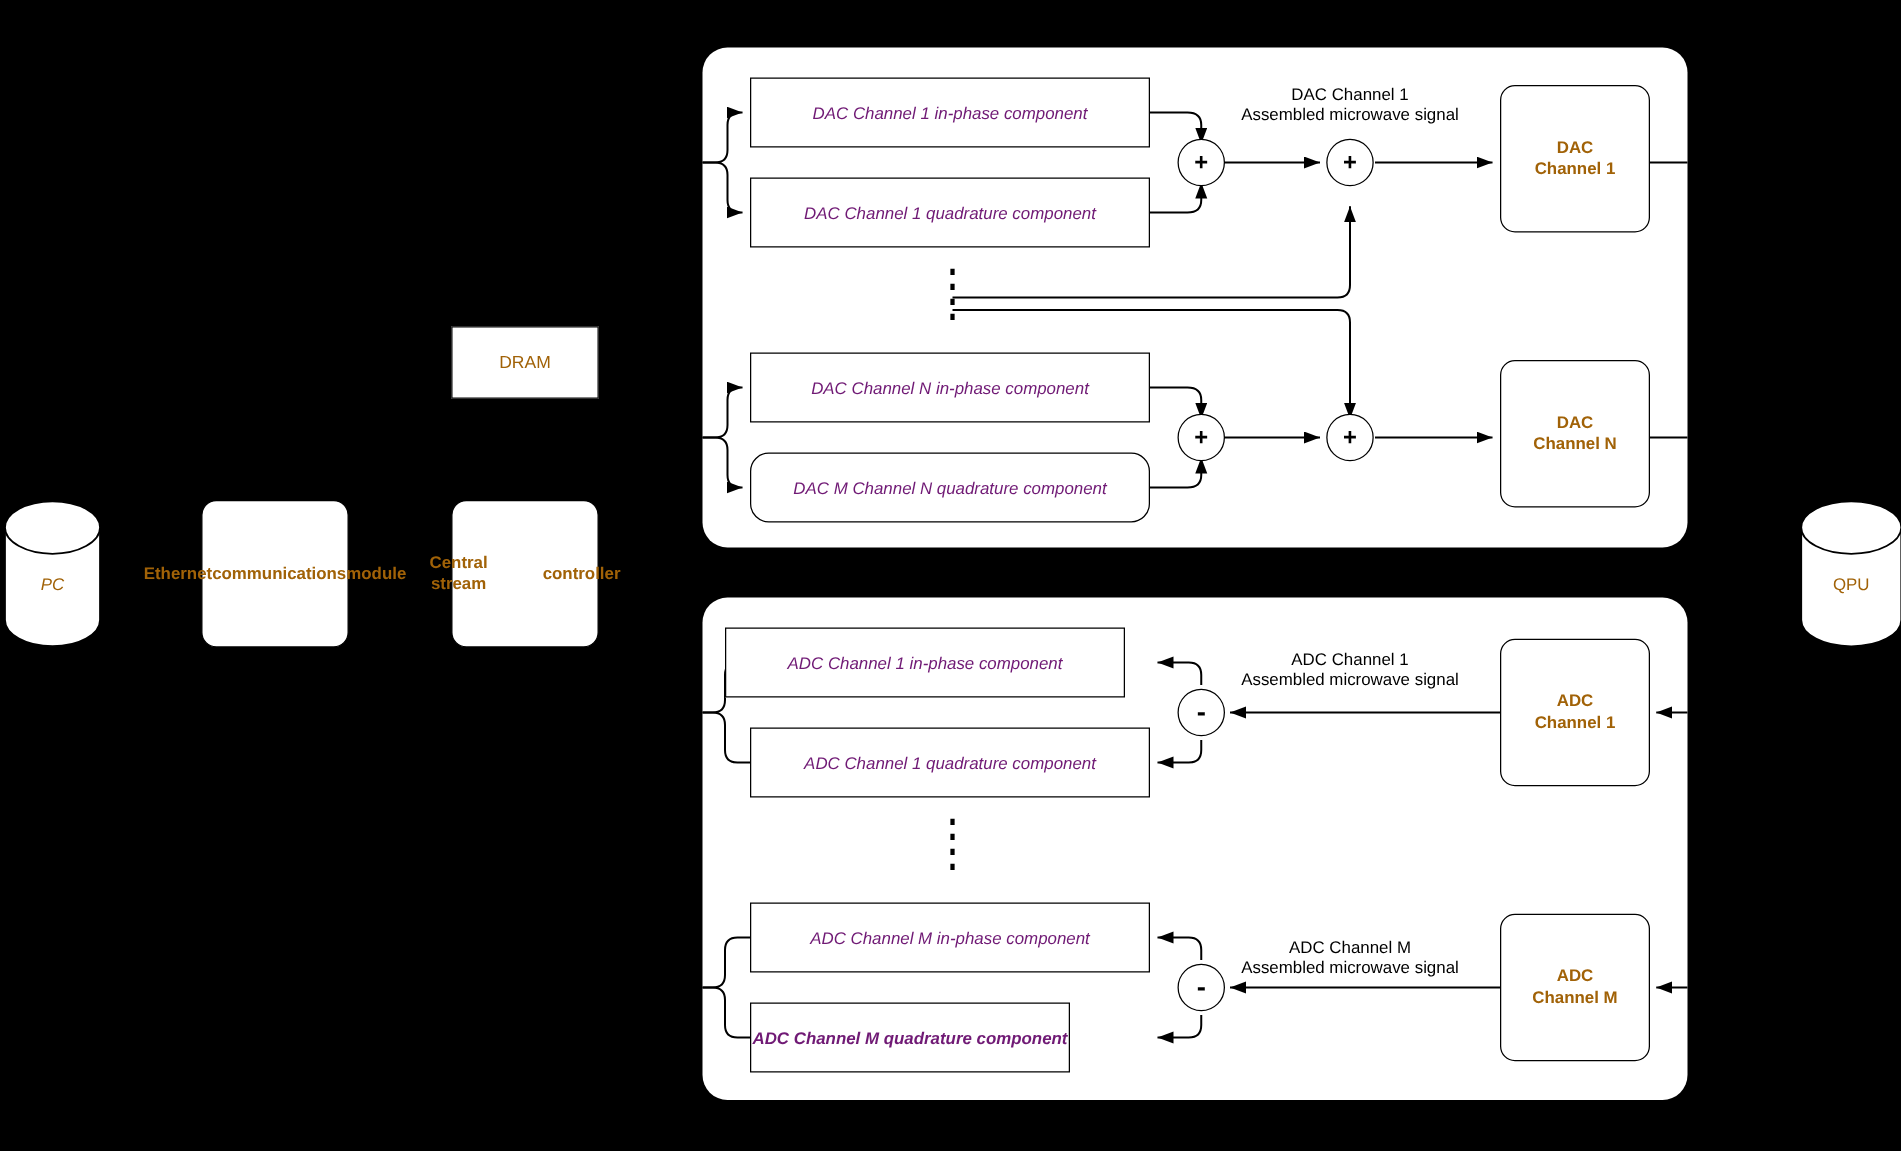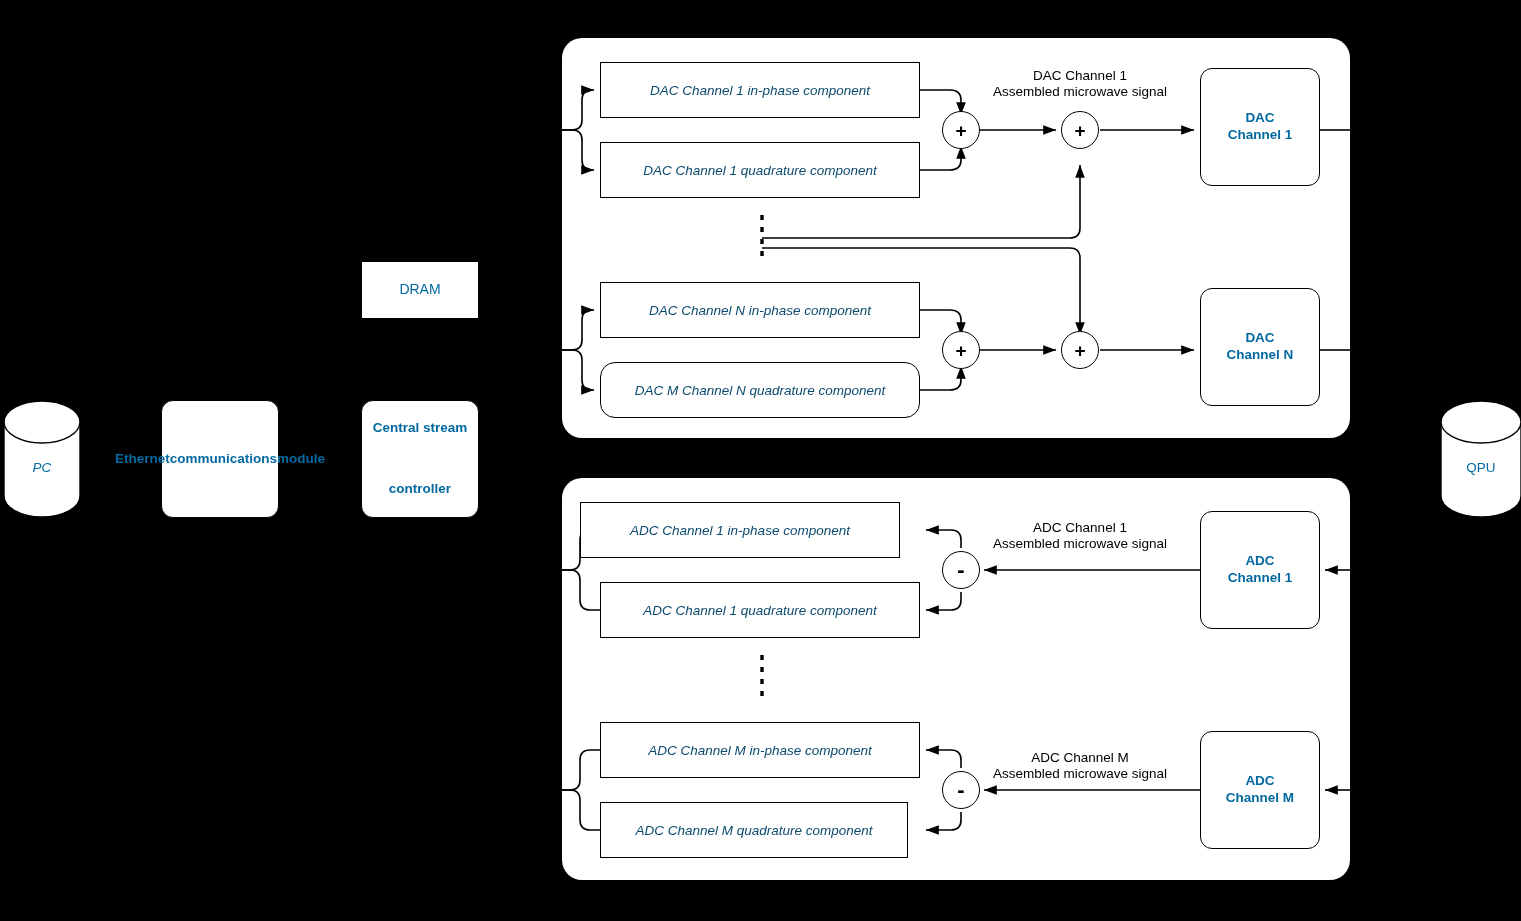--- a/index.html
+++ b/index.html
@@ -8,26 +8,26 @@
     width:1521px;height:921px;
     background:#000;
     font-family:"Liberation Sans", sans-serif;
     overflow:hidden;
   }
   svg.layer{position:absolute;left:0;top:0;width:1521px;height:921px;}
   .panel{
     position:absolute;background:#ffffff;border-radius:20px;
   }
   .cyl-label,.node-label{
-    position:absolute;text-align:center;color:#0369a1;
+    position:absolute;text-align:center;color:#a16207;
     display:flex;align-items:center;justify-content:center;
     line-height:1.25;
   }
   .boxlabel{
-    position:absolute;color:#0c4a6e;font-style:italic;font-size:13.5px;
+    position:absolute;color:#701a75;font-style:italic;font-size:13.5px;
     display:flex;align-items:center;justify-content:center;
     width:100%;height:100%;left:0;top:0;text-align:center;
   }
   .rectbox{
     position:absolute;background:#fff;border:1px solid #000;box-sizing:border-box;
   }
   .roundbox{
     position:absolute;background:#fff;border:1px solid #000;box-sizing:border-box;
     border-radius:12px;
   }
@@ -124,21 +124,21 @@
 
   <div class="roundbox" style="left:161px;top:400px;width:118px;height:118px;">
     <div class="node-label" style="flex-direction:row;">
       <span>Ethernet</span>
       <span>communications</span>
       <span>module</span>
     </div>
   </div>
 
   <div class="roundbox" style="left:361px;top:400px;width:118px;height:118px;">
-    <div class="node-label" style="flex-direction:column;gap:44px;">
+    <div class="node-label" style="flex-direction:row;gap:44px;">
       <span>Central stream</span>
       <span>controller</span>
     </div>
   </div>
 
   <div class="rectbox plain" style="left:361px;top:261px;width:118px;height:58px;">
     <div class="node-label">DRAM</div>
   </div>
 
   <div class="cyl" style="left:1440px;top:400px;width:82px;height:118px;">
@@ -205,21 +205,21 @@
   <div class="roundbox" style="left:1200px;top:511px;width:120px;height:118px;">
     <div class="node-label" style="flex-direction:column;">
       <span>ADC</span>
       <span>Channel 1</span>
     </div>
   </div>
 
   <div class="rectbox" style="left:600px;top:722px;width:320px;height:56px;">
     <div class="boxlabel">ADC Channel M in-phase component</div>
   </div>
-  <div class="rectbox" style="left:600px;top:802px;width:308px;height:56px;">
+  <div class="rectbox" style="left:600px;top:802px;width:256px;height:56px;font-weight:bold;">
     <div class="boxlabel">ADC Channel M quadrature component</div>
   </div>
 
   <div class="op minus" style="left:942px;top:771px;width:38px;height:38px;">-</div>
 
   <div class="sig" style="left:960px;top:750px;width:240px;">
     <div>ADC Channel M</div>
     <div>Assembled microwave signal</div>
   </div>
 

